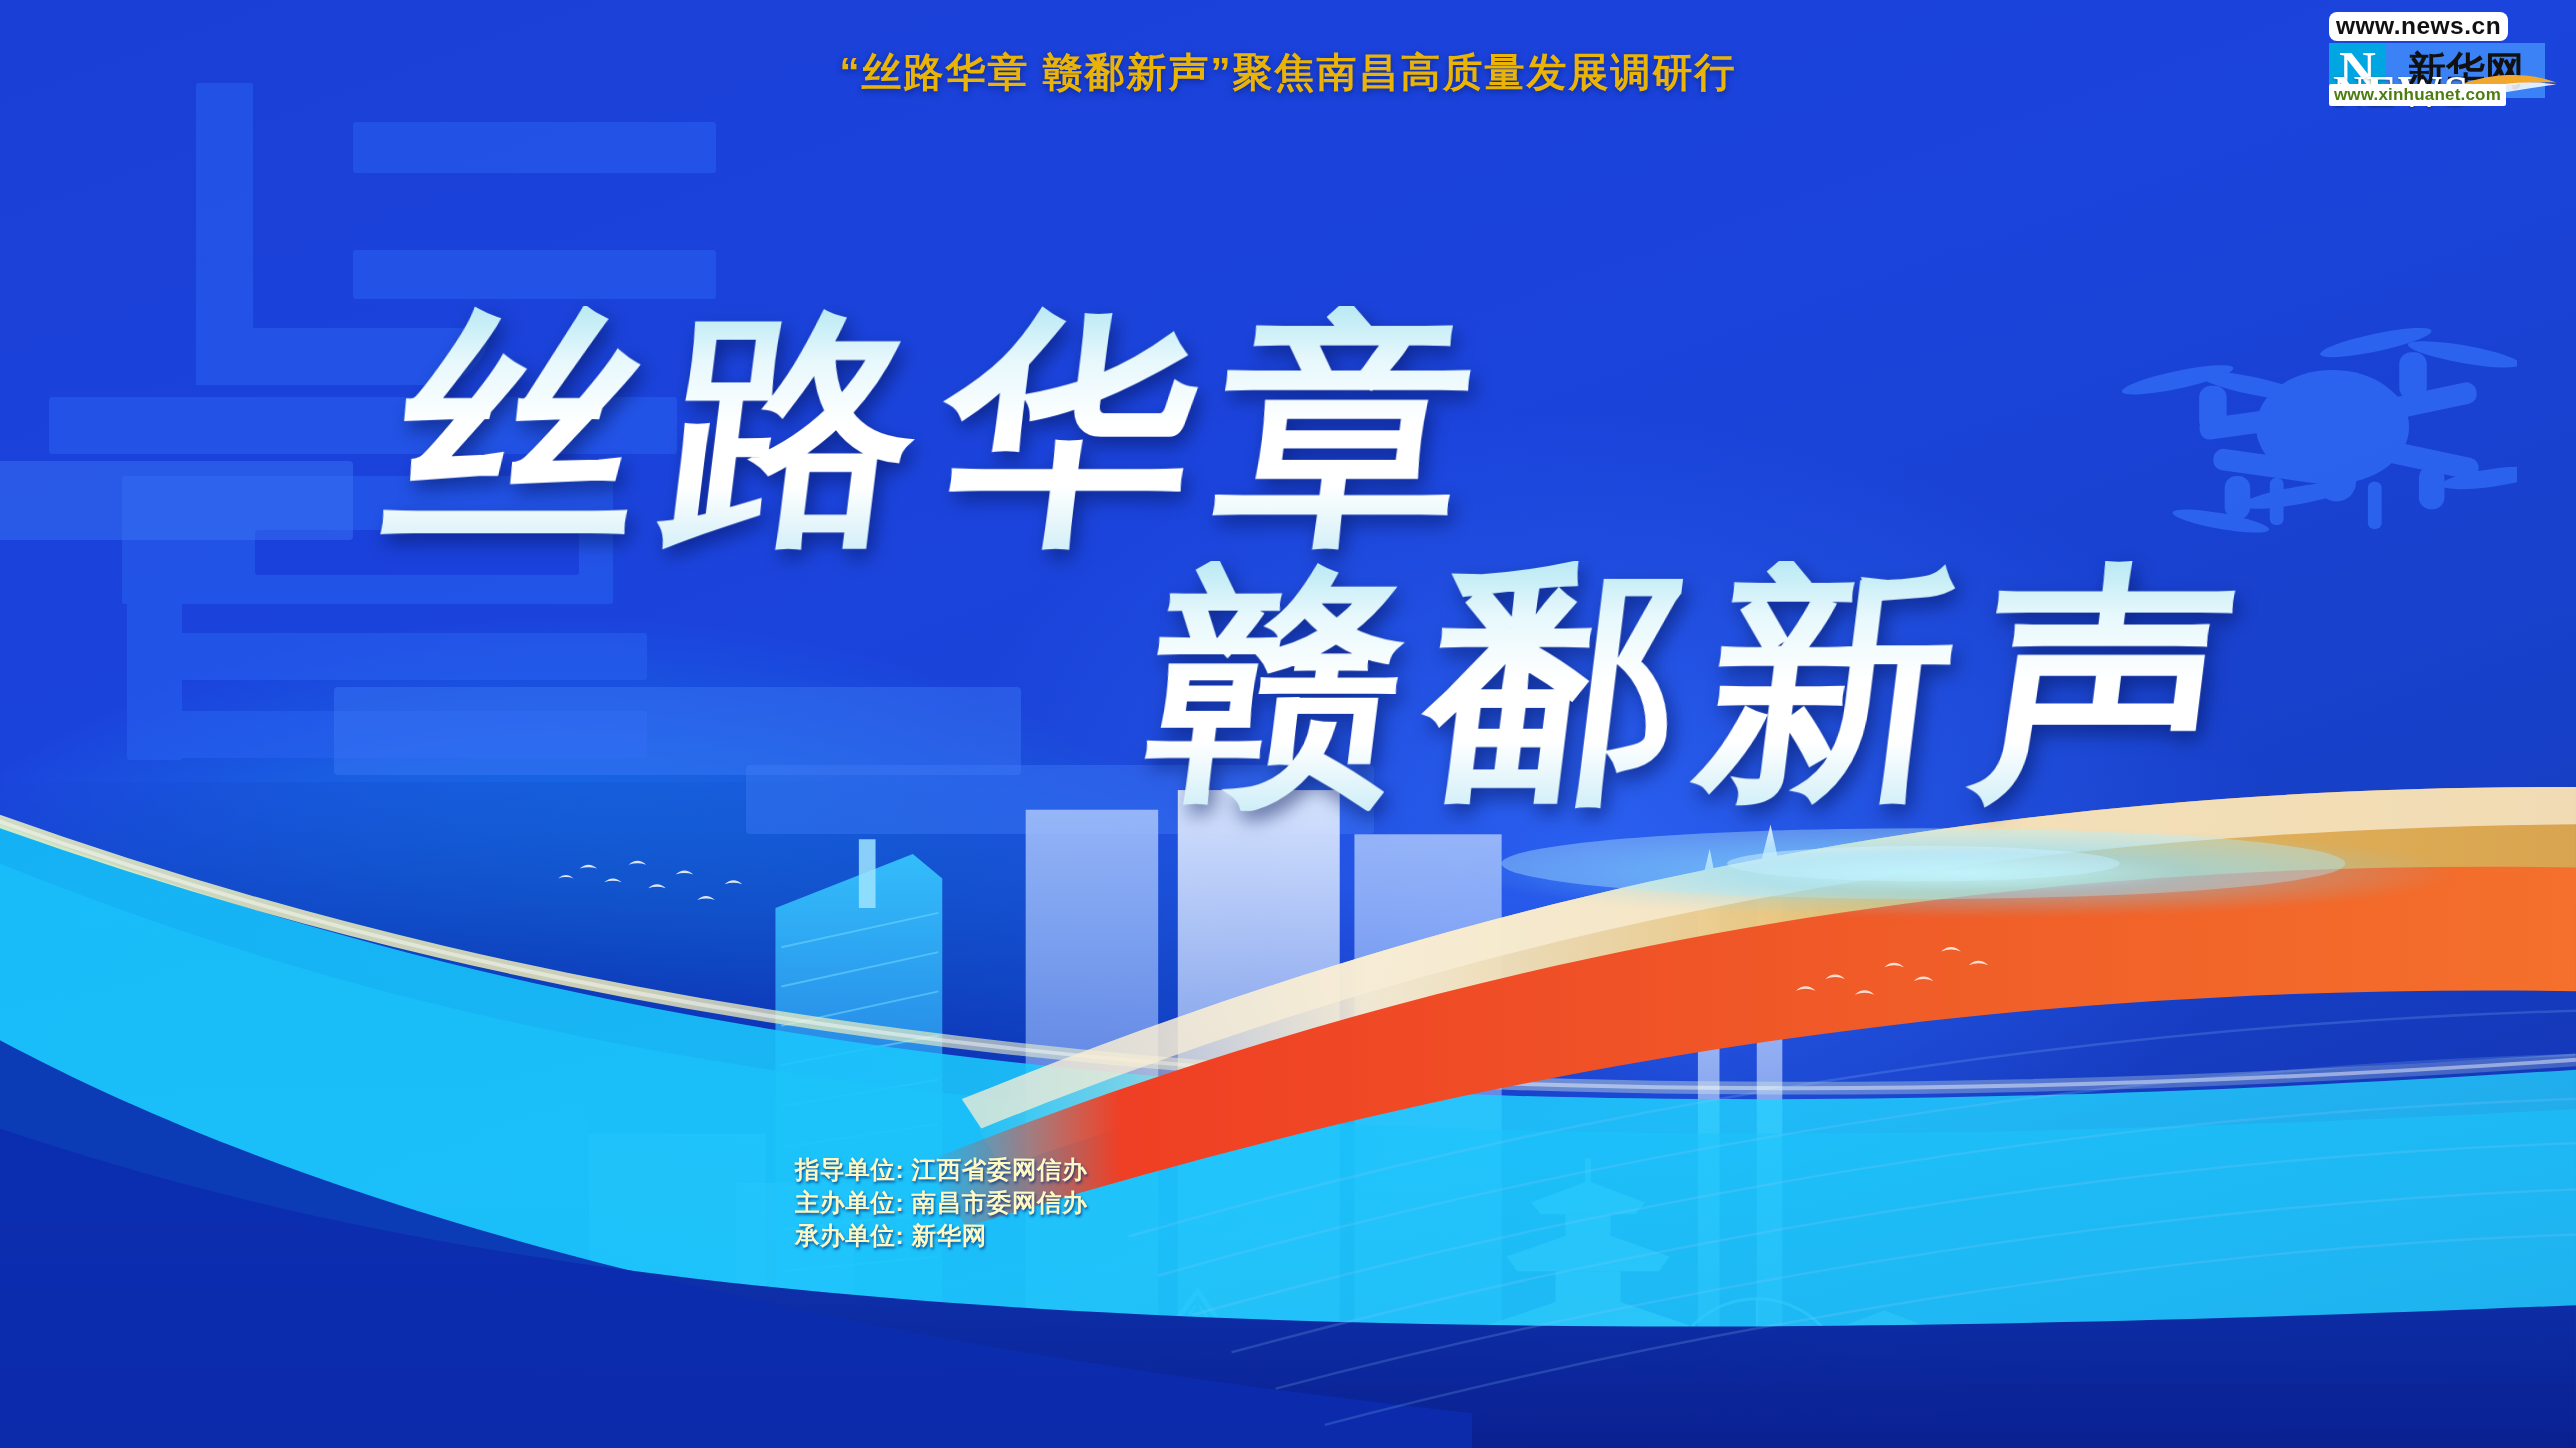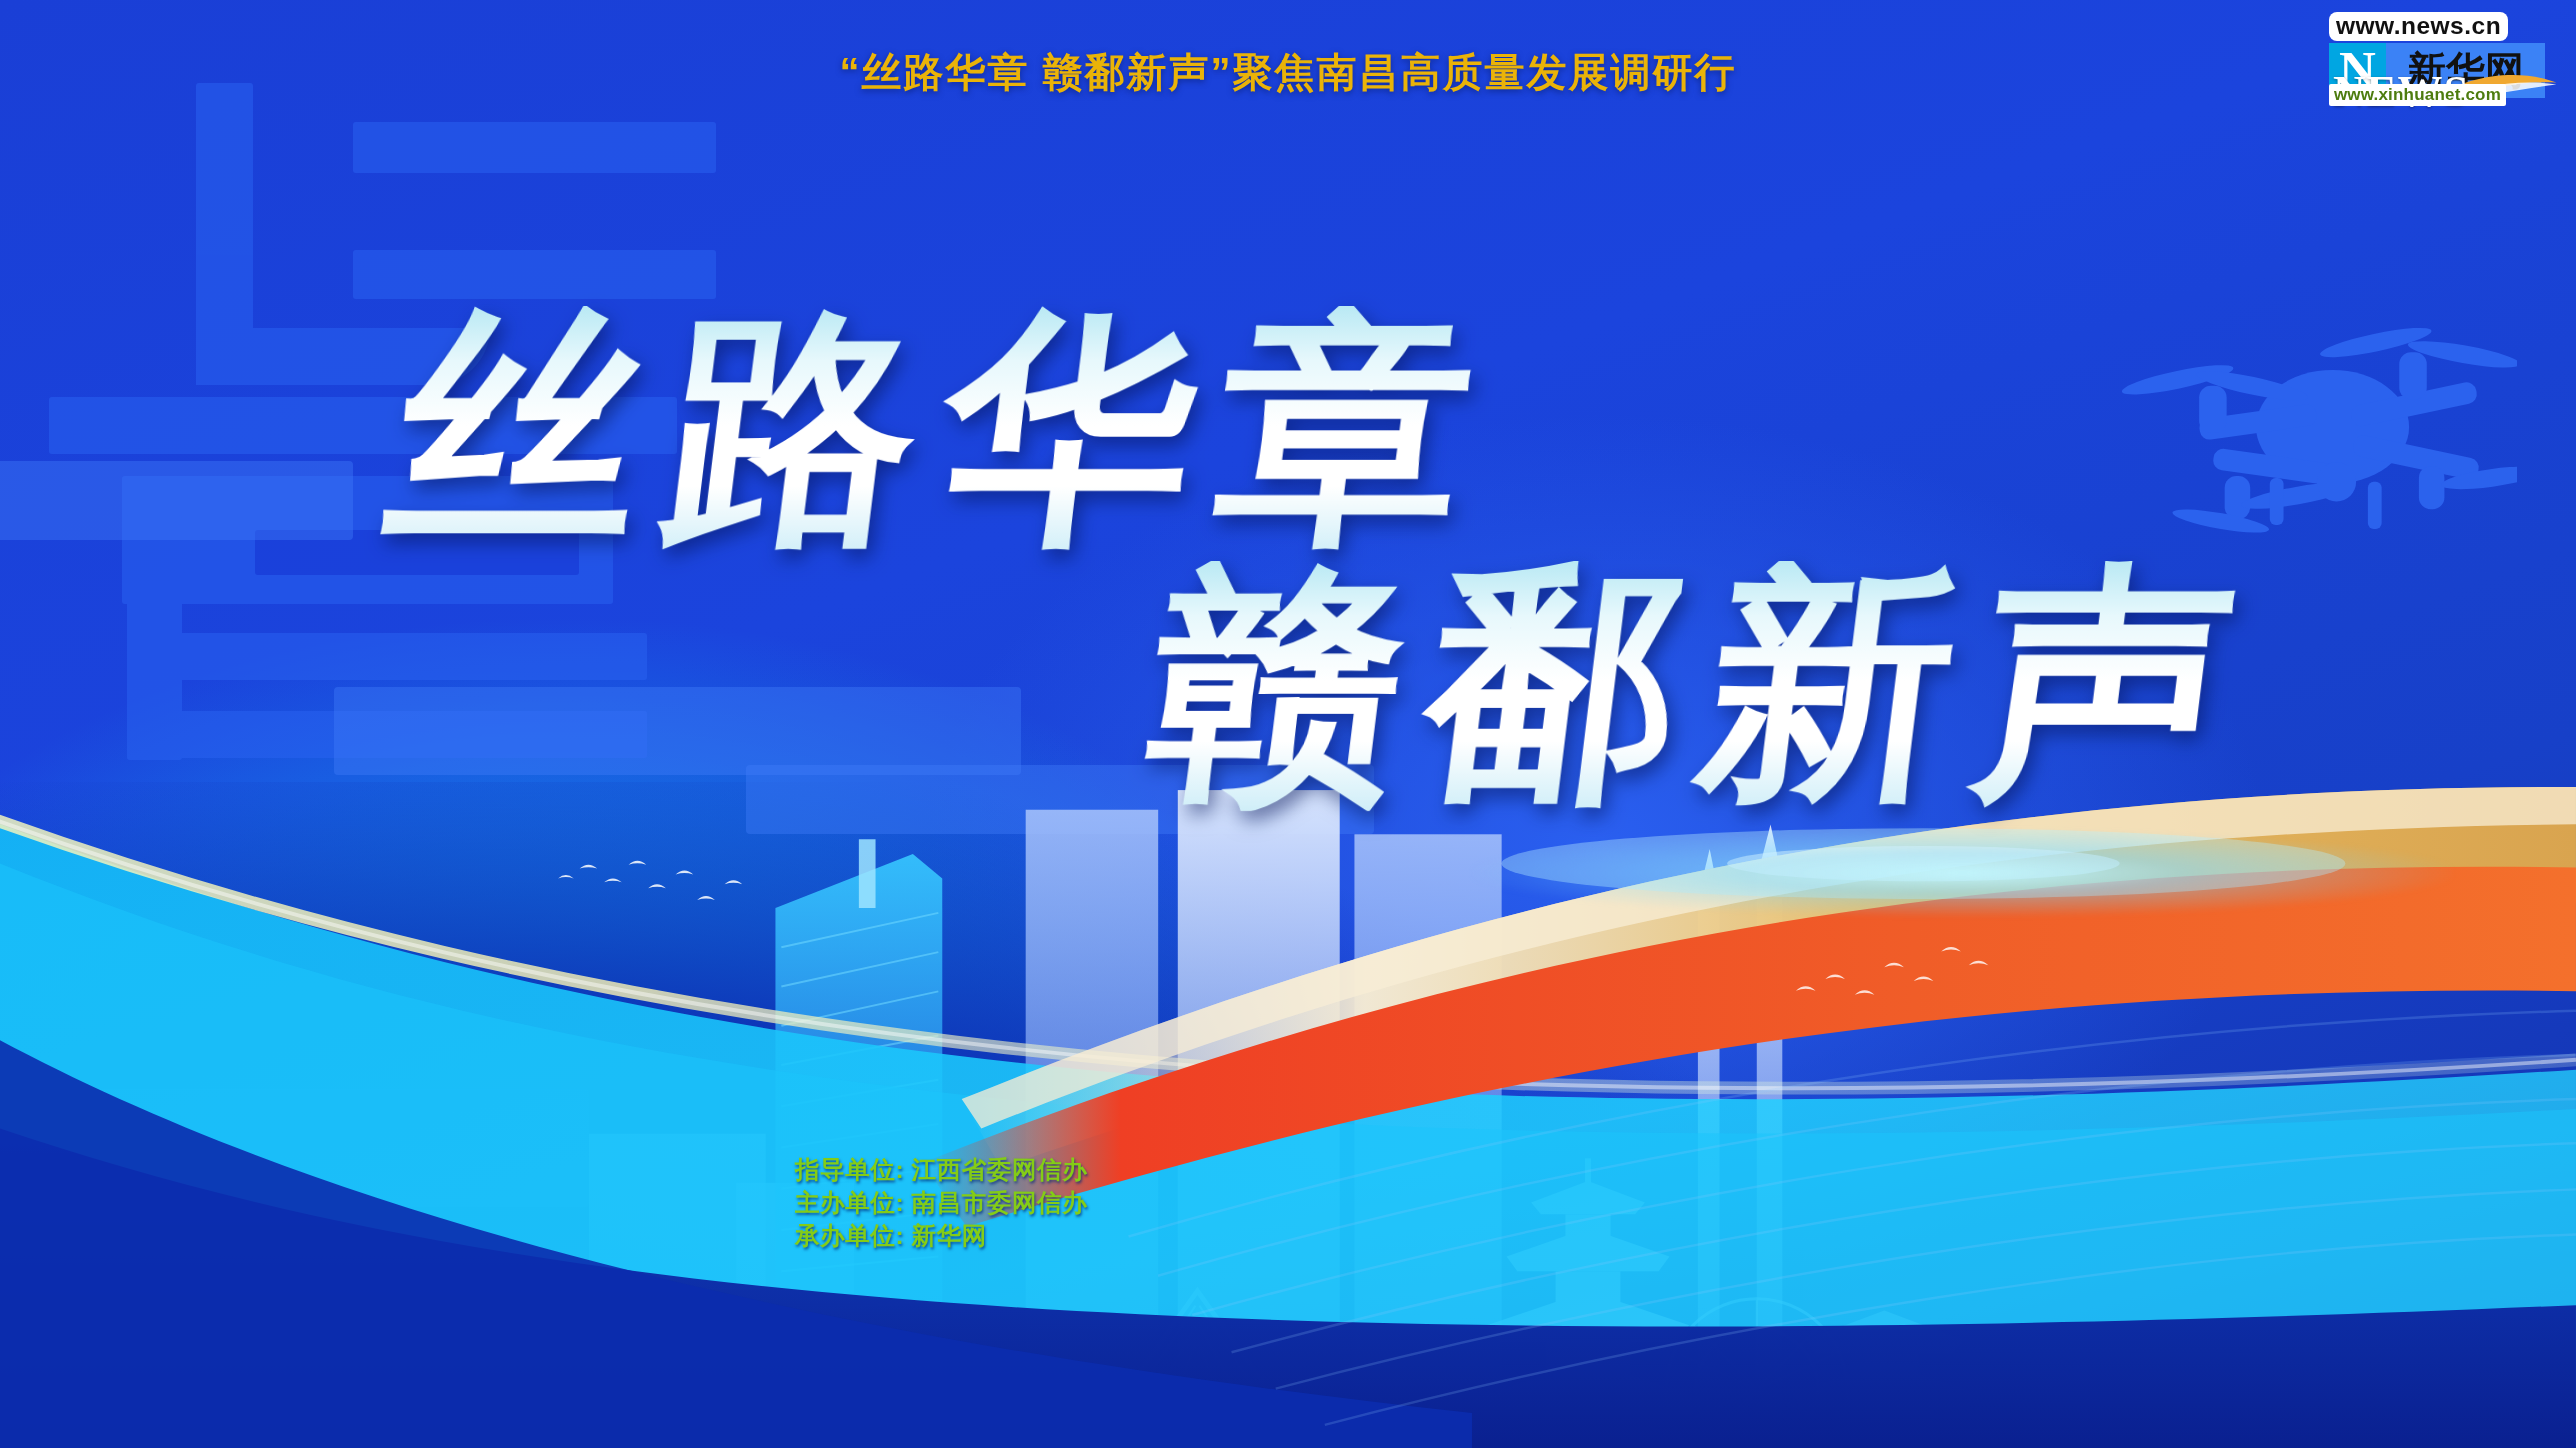--- a/index.html
+++ b/index.html
@@ -120,21 +120,21 @@
   
   .horizon{
     position:absolute;left:1472px;top:829px;width:981px;height:88px;
     background:radial-gradient(ellipse at 50% 50%, rgba(190,245,255,.95) 0%, rgba(120,215,255,.45) 32%, rgba(80,180,255,0) 72%);
     filter:blur(2.9px);
   }
 
   
   .credits{
     position:absolute;left:795px;top:1153px;
-    color:#84cc16;font-size:24.5px;line-height:33px;
+    color:#fef9c3;font-size:24.5px;line-height:33px;
     font-weight:bold;letter-spacing:0.6px;
     text-shadow:1px 2px 2.9px rgba(0,40,120,.75);
   }
   .credits div{white-space:nowrap;}
 </style>
 </head>
 <body>
 
 <div class="stage">
 

